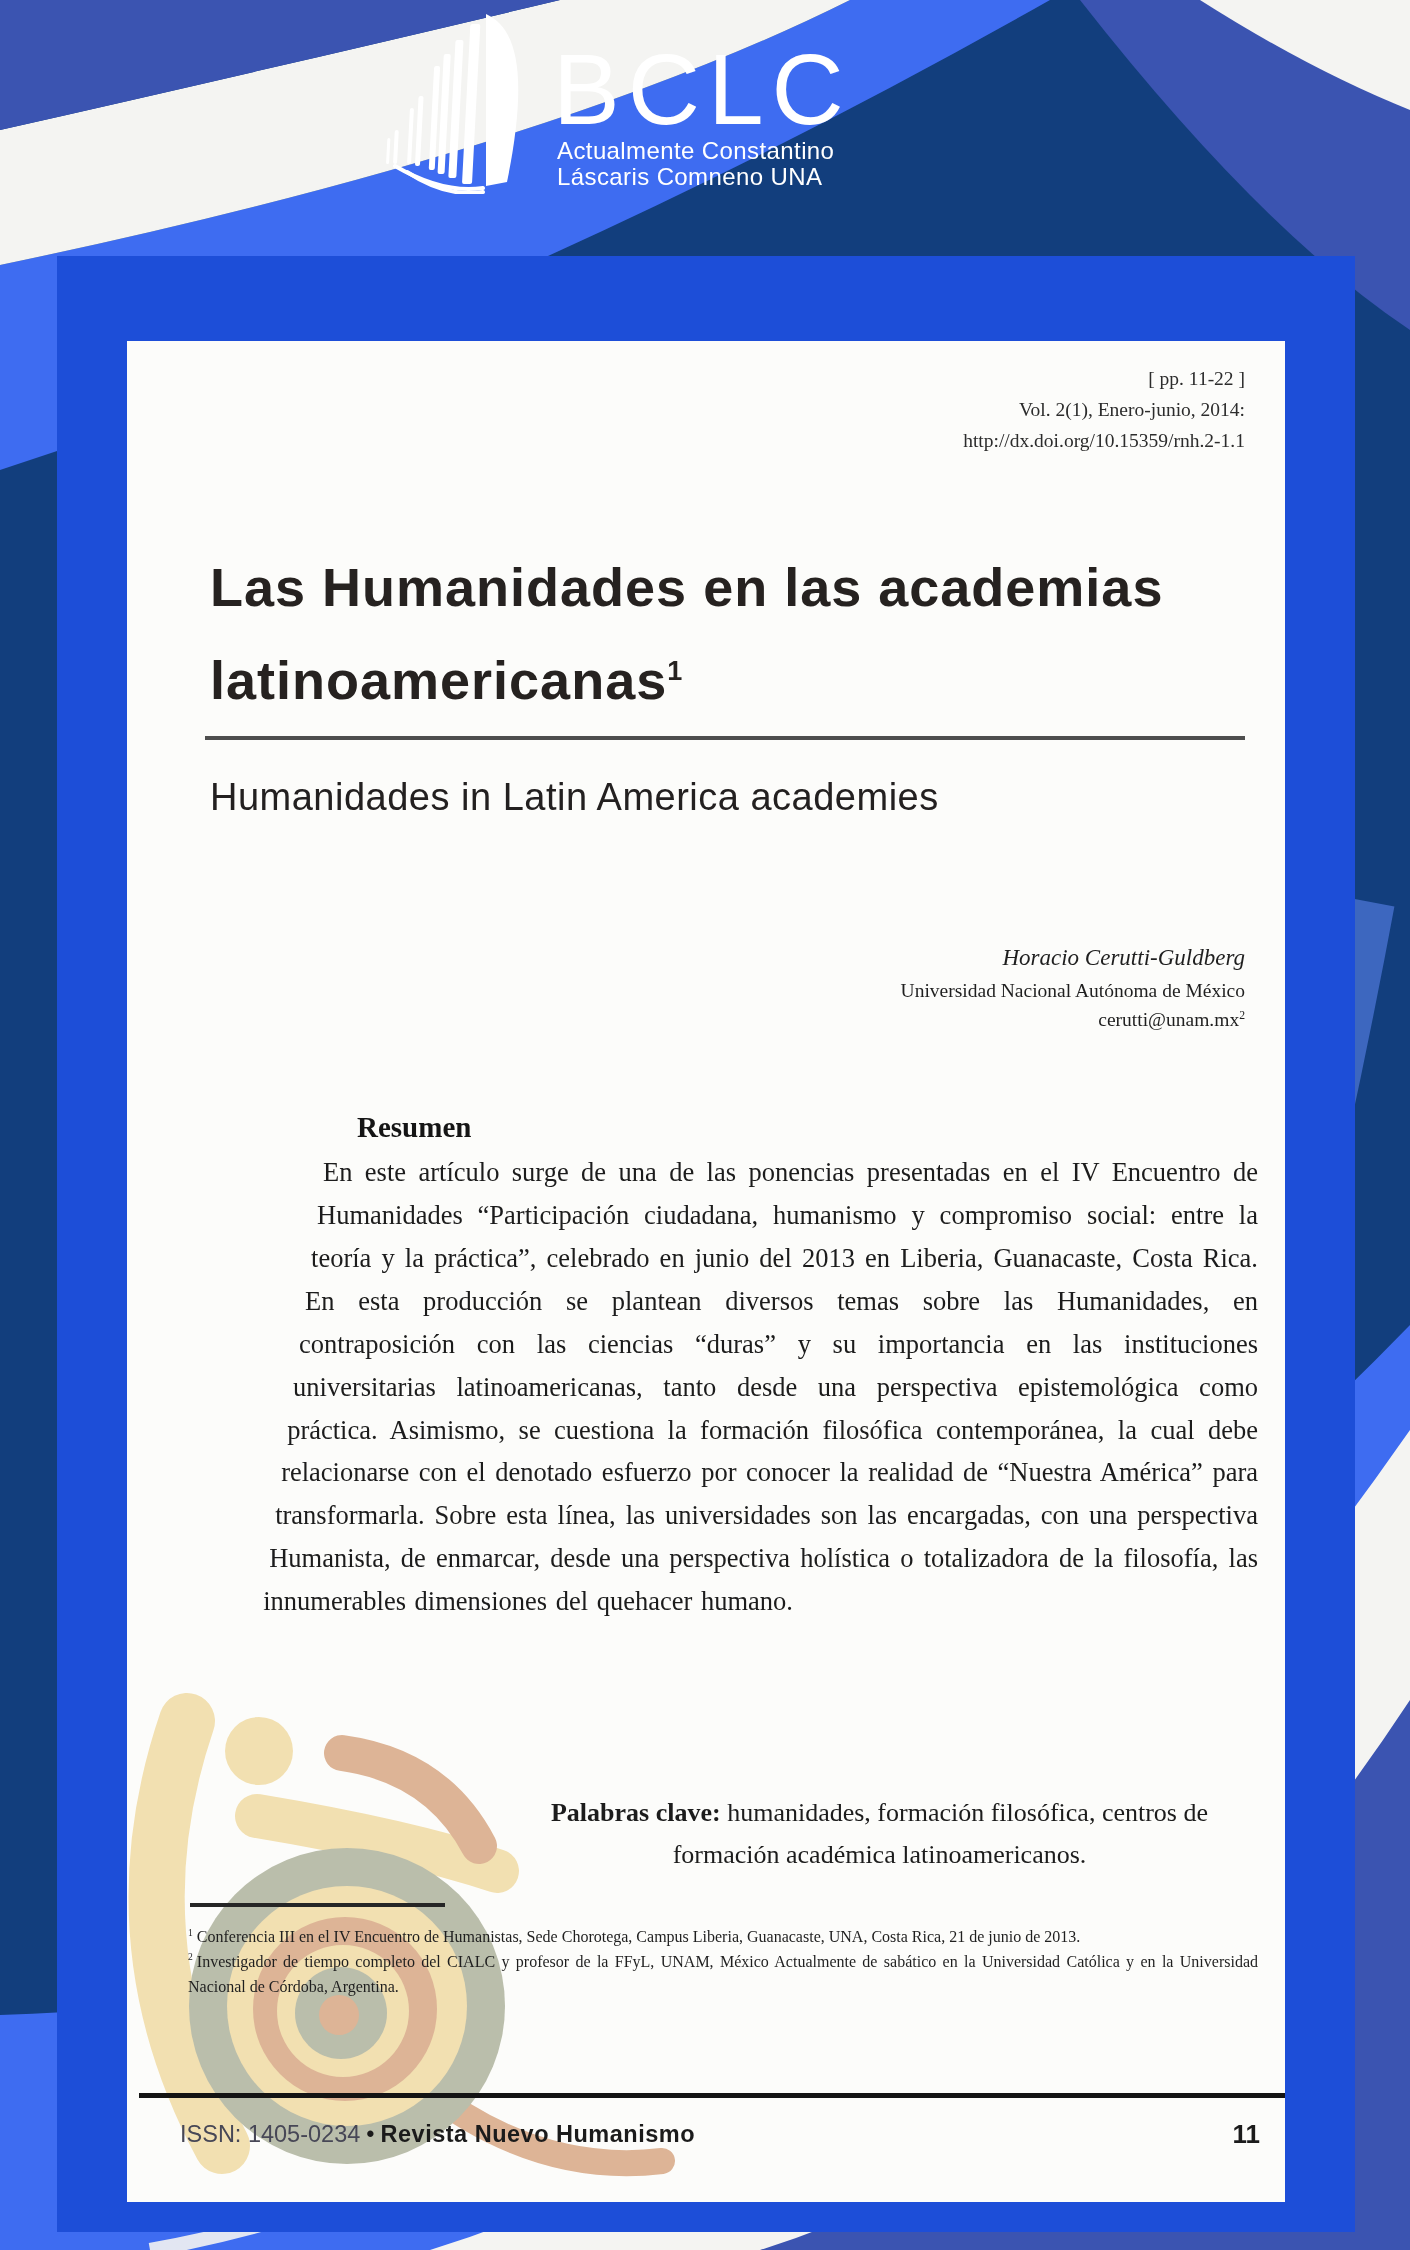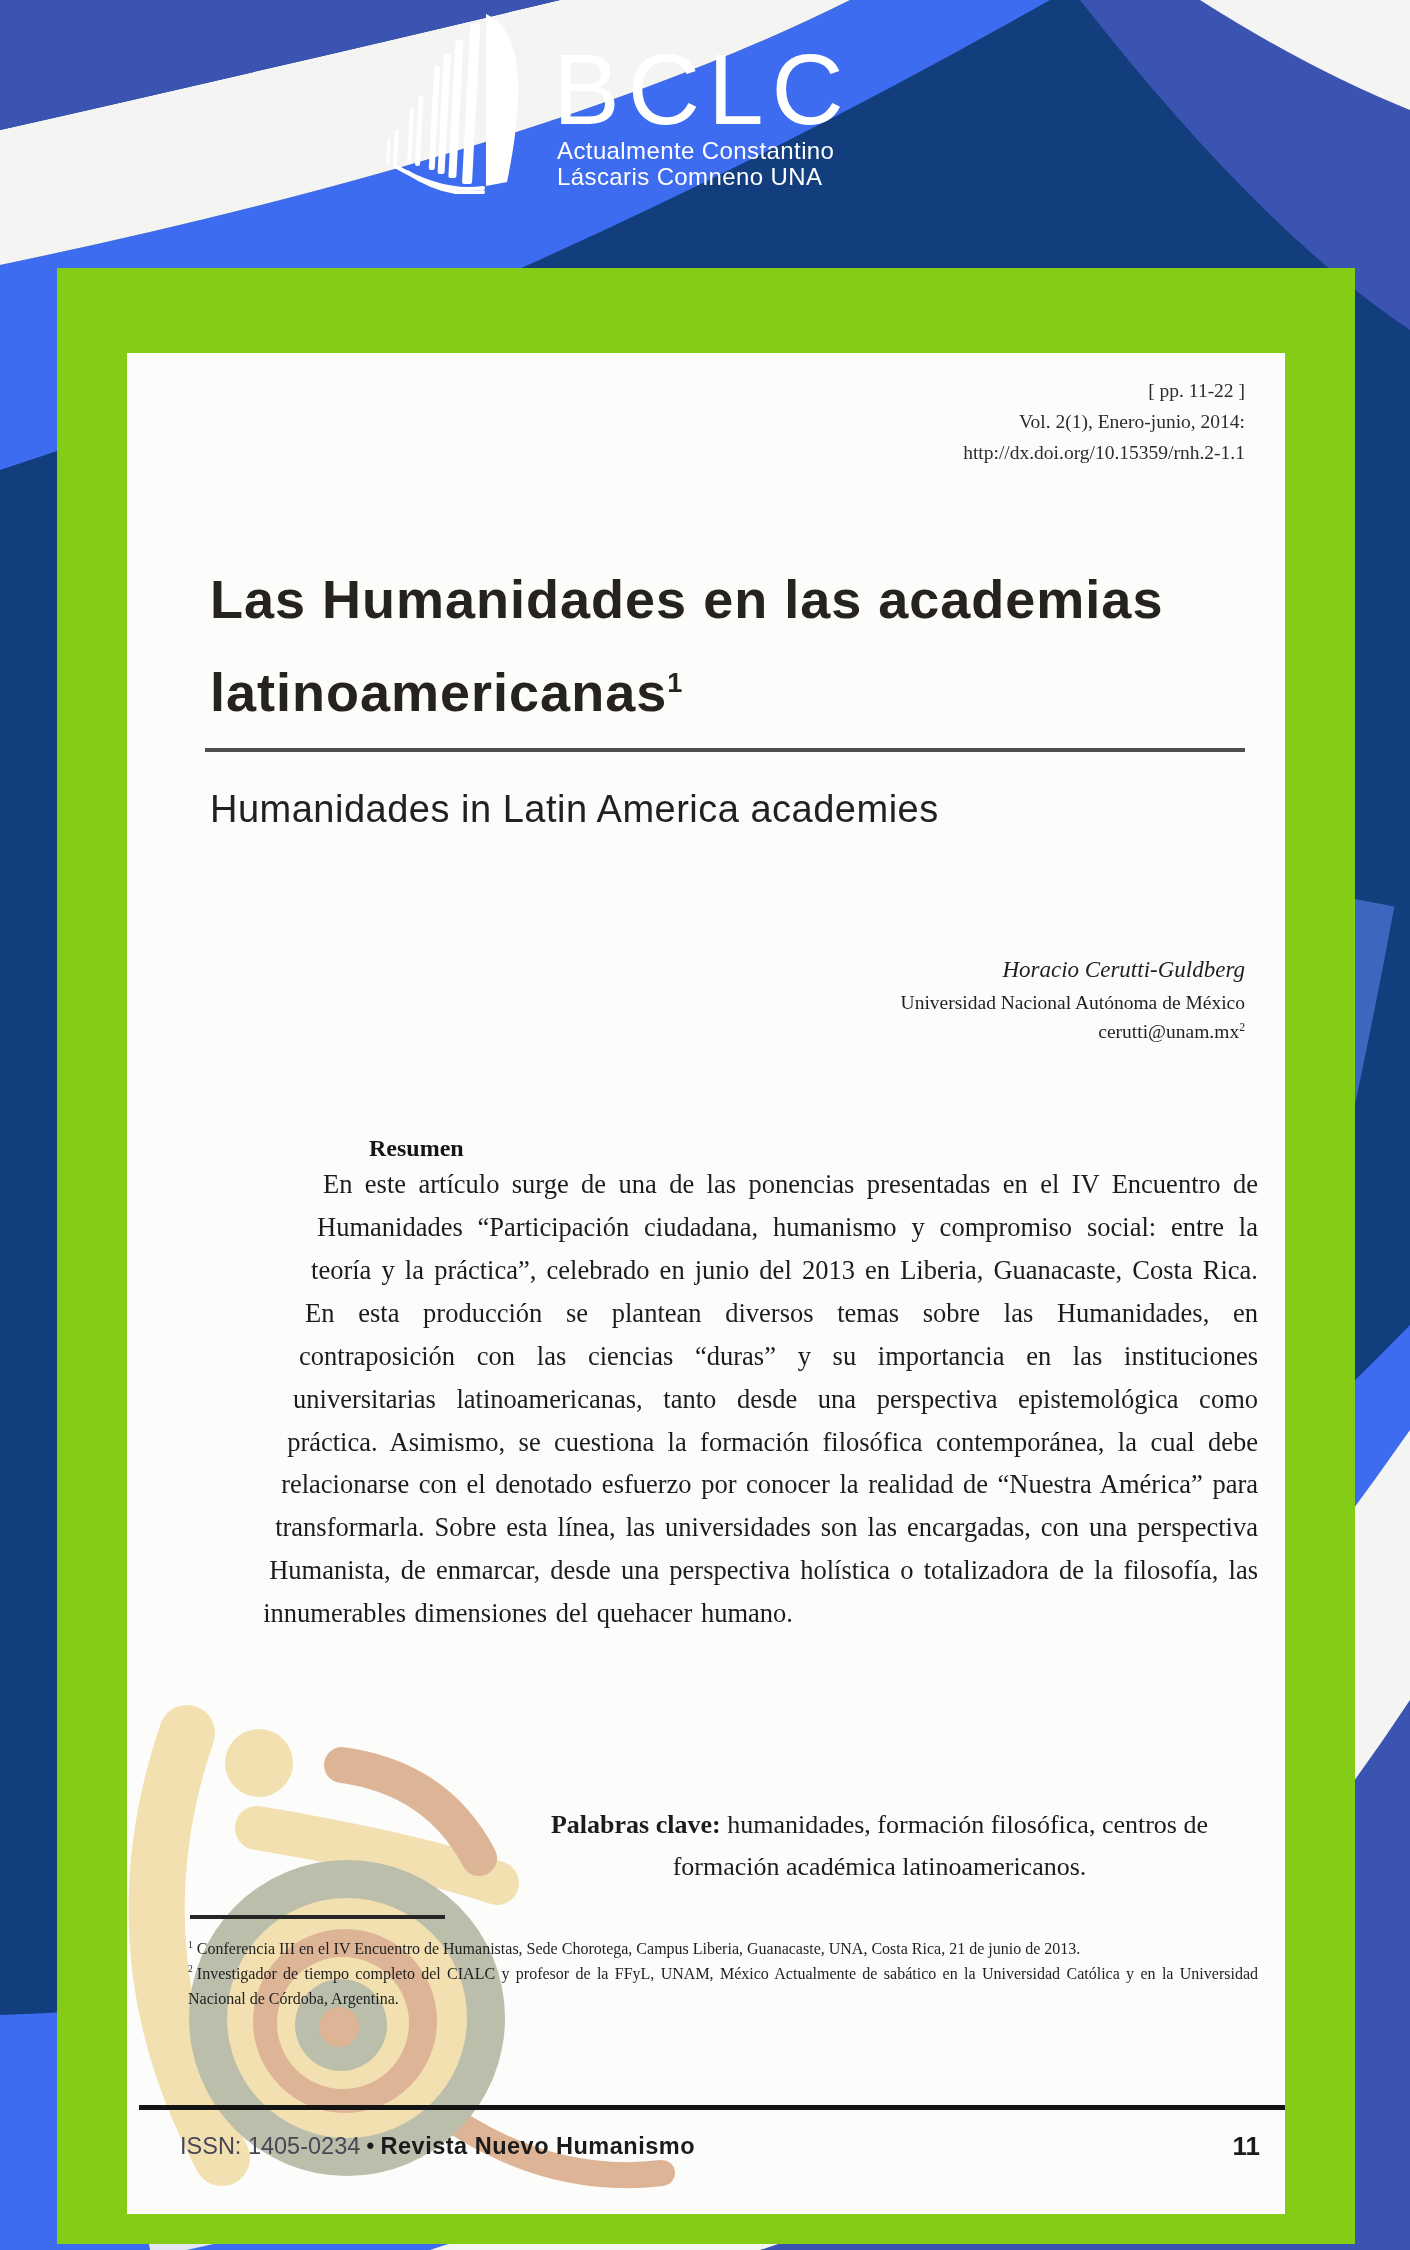--- a/index.html
+++ b/index.html
@@ -10,22 +10,22 @@
   
   .site-header{position:absolute;left:0;top:0;width:100%;height:260px;z-index:2;}
   .logo{position:absolute;left:383px;top:12px;display:flex;align-items:flex-start;cursor:pointer;}
   .logo-glyph{display:block;}
   .logo-text{margin-left:8px;margin-top:28px;color:#ffffff;
              font-family:"Liberation Sans","DejaVu Sans",sans-serif;}
   .logo-acronym{font-size:100px;line-height:0.98;font-weight:normal;letter-spacing:8px;}
   .logo-sub{font-size:24px;line-height:1.1;letter-spacing:0.4px;margin-left:4px;}
 
   
-  .doc-frame{position:absolute;left:57px;top:268px;width:1298px;height:1976px;
-             background:#84cc16;z-index:1;}
+  .doc-frame{position:absolute;left:57px;top:256px;width:1298px;height:1976px;
+             background:#1d4ed8;z-index:1;}
   .page{position:absolute;left:70px;top:85px;width:1158px;height:1861px;
         background:#fcfcfa;overflow:hidden;}
   .page > *{position:absolute;z-index:1;}
   svg.watermark{z-index:0;opacity:.95;}
 
   .meta{right:40px;top:22px;text-align:right;font-size:19.5px;line-height:1.6;color:#2c2c2c;}
   .doi{color:#2c2c2c;text-decoration:none;}
 
   .title{left:83px;top:200px;width:1010px;margin:0;
          font-family:"Liberation Sans","DejaVu Sans",sans-serif;
@@ -36,21 +36,21 @@
 
   .subtitle{left:83px;top:435px;margin:0;
             font-family:"Liberation Sans","DejaVu Sans",sans-serif;
             font-size:38px;font-weight:normal;letter-spacing:0.5px;color:#232020;}
 
   .author{right:40px;top:600px;text-align:right;color:#1f1f1f;line-height:1.5;}
   .author .name{font-style:italic;font-size:23px;}
   .author .affil,.author .email{font-size:19.5px;}
   .author sup{font-size:60%;vertical-align:super;line-height:0;}
 
-  .abstract-heading{left:226px;top:766px;margin:16px;font-size:24px;font-weight:bold;color:#151515;}
+  .abstract-heading{left:226px;top:766px;margin:4px;font-size:29px;font-weight:bold;color:#151515;}
   .abstract{left:118px;top:810px;width:1013px;margin:0;text-align:justify;
             font-size:26.5px;line-height:1.62;color:#1c1c1c;word-spacing:2px;}
   .stair{float:left;width:78px;height:560px;shape-outside:polygon(0 0,100% 0,0 100%);}
 
   .keywords{right:28px;top:1451px;width:755px;margin:0;text-align:center;
             font-size:26px;line-height:1.6;color:#1c1c1c;}
   .keywords .kw-label{font-weight:bold;}
 
   .fn-rule{left:63px;top:1562px;width:255px;height:4px;background:#262626;}
   .footnotes{left:61px;top:1584px;width:1070px;font-size:16px;line-height:1.55;

